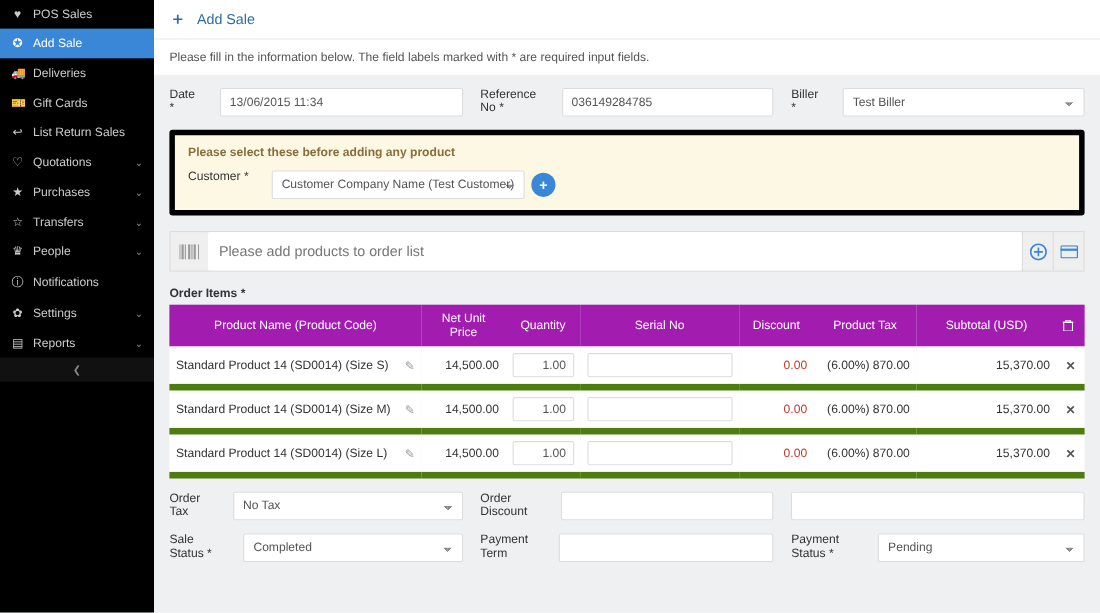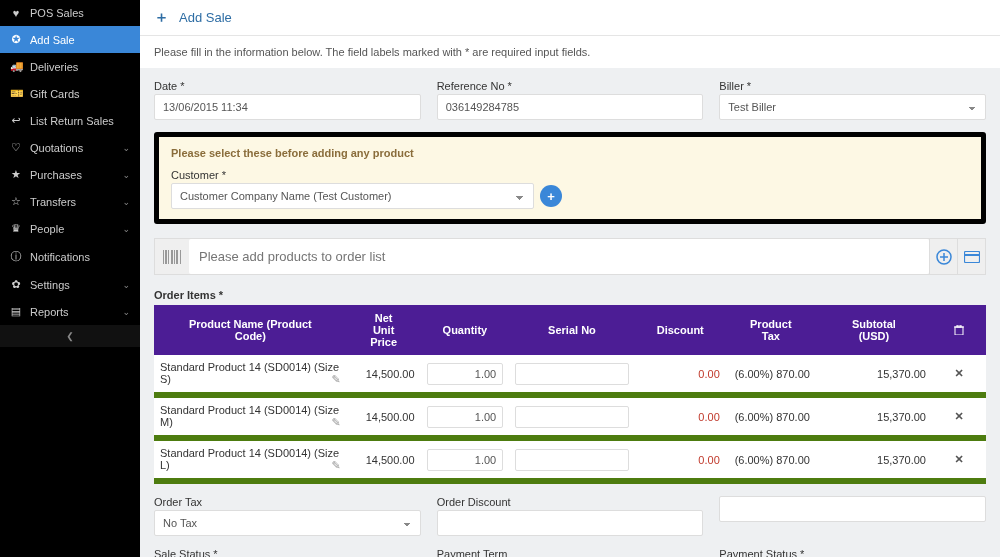--- a/index.html
+++ b/index.html
@@ -11,36 +11,36 @@
 .sb-item .chev{margin-left:auto;font-size:9px;color:#888}
 .sb-item .ic{width:12px;text-align:center;font-size:11px}
 .sb-collapse{text-align:center;padding:6px 0;background:#111;font-size:9px;color:#888}
 .main{flex:1;background:#eef0f2;overflow:auto;padding:0 0 20px 0}
 .hdr{background:#fff;border-bottom:1px solid #e5e5e5;display:flex;align-items:center;padding:8px 14px;gap:10px}
 .hdr .plus{color:#2e6da4;font-size:15px;font-weight:bold}
 .hdr .title{color:#2e6da4;font-size:13px;font-weight:500}
 .note{padding:10px 14px;font-size:11px;color:#555;background:#fff}
 .form{padding:0 14px}
 .row{display:flex;gap:16px;margin-top:12px}
-.col{flex:1;display:flex;flex-direction:column;gap:2px}
+.col{flex:1;display:flex;flex-direction:row;gap:21px}
 .lbl{font-size:11px;color:#333}
 input,select{border:1px solid #ddd;border-radius:2px;padding:6px 8px;font-size:11px;background:#fff;color:#555;width:100%}
 select{appearance:none;background-image:linear-gradient(45deg,transparent 50%,#888 50%),linear-gradient(135deg,#888 50%,transparent 50%);background-position:calc(100% - 13px) 12px,calc(100% - 9px) 12px;background-size:4px 4px,4px 4px;background-repeat:no-repeat}
 .alert{background:#fdf8e4;border:5px solid #000000;border-radius:3px;margin-top:12px;padding:10px 12px}
 .alert .al-title{color:#8a6d3b;font-size:11px;font-weight:bold;margin-bottom:10px}
 .alert .row{margin-top:0}
 .alert .col .sel-wrap{display:flex;gap:6px;align-items:center}
 .addcust{width:22px;height:22px;border-radius:11px;background:#3a87d8;color:#fff;display:flex;align-items:center;justify-content:center;font-size:13px;font-weight:bold;flex-shrink:0;cursor:pointer}
 .prodbar{display:flex;margin-top:14px;border:1px solid #ddd;background:#efefef}
 .pb-icon{width:34px;display:flex;align-items:center;justify-content:center;color:#999}
 .pb-input{flex:1;border:none;background:#fff;padding:10px;font-size:13px;color:#888;outline:none}
 .pb-btn{width:28px;display:flex;align-items:center;justify-content:center;border-left:1px solid #ddd;color:#3a87d8;font-size:14px;cursor:pointer}
 .otitle{margin-top:14px;font-size:11px;font-weight:bold}
 table{width:100%;border-collapse:collapse;margin-top:4px;font-size:11px}
-thead th{background:#4c1d95;color:#fff;font-weight:700;padding:7px 22px;text-align:center}
+thead th{background:#a21caf;color:#fff;font-weight:400;padding:7px 6px;text-align:center}
 tbody td{background:#fff;border-bottom:6px solid #4d7c0f;padding:6px}
 tbody td.name{text-align:left}
 tbody td.num{text-align:right}
 tbody td .qty,tbody td .serial{border:1px solid #ddd;padding:4px 6px;width:100%;text-align:right;font-size:11px}
 tbody td .serial{text-align:left}
 tbody td .edit{float:right;color:#999;cursor:pointer}
 tbody td.disc{color:#c0392b;text-align:right}
 tbody td .del{color:#555;cursor:pointer;font-weight:bold}
 svg{display:block}
 </style>

